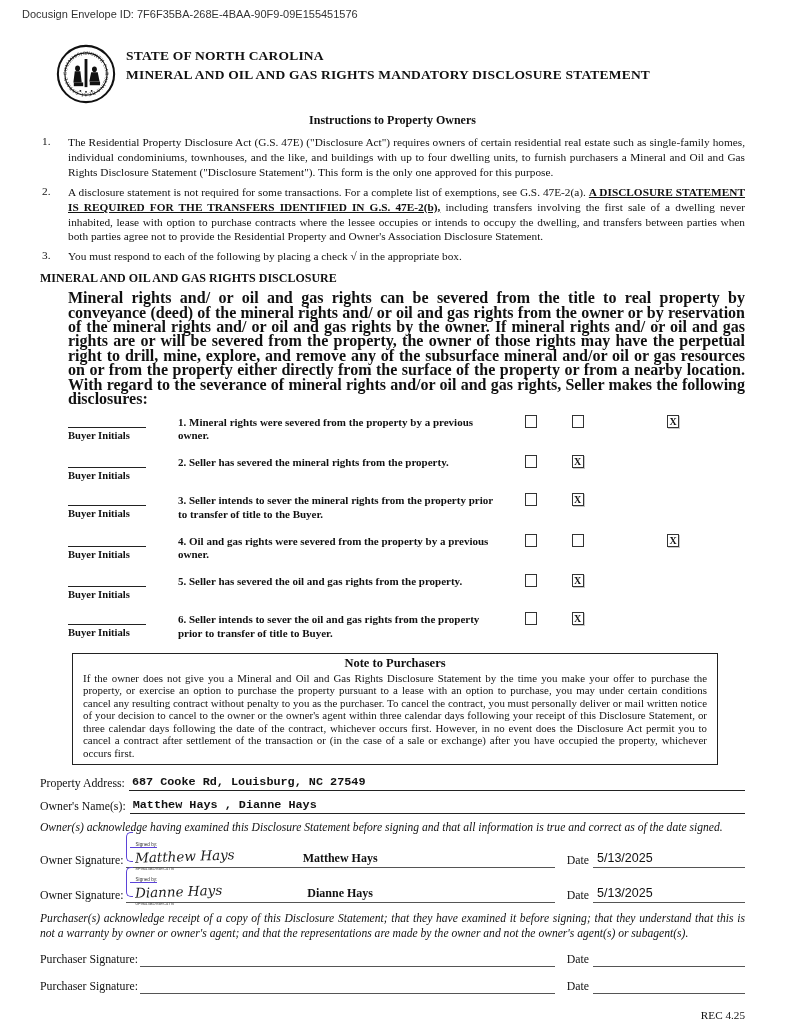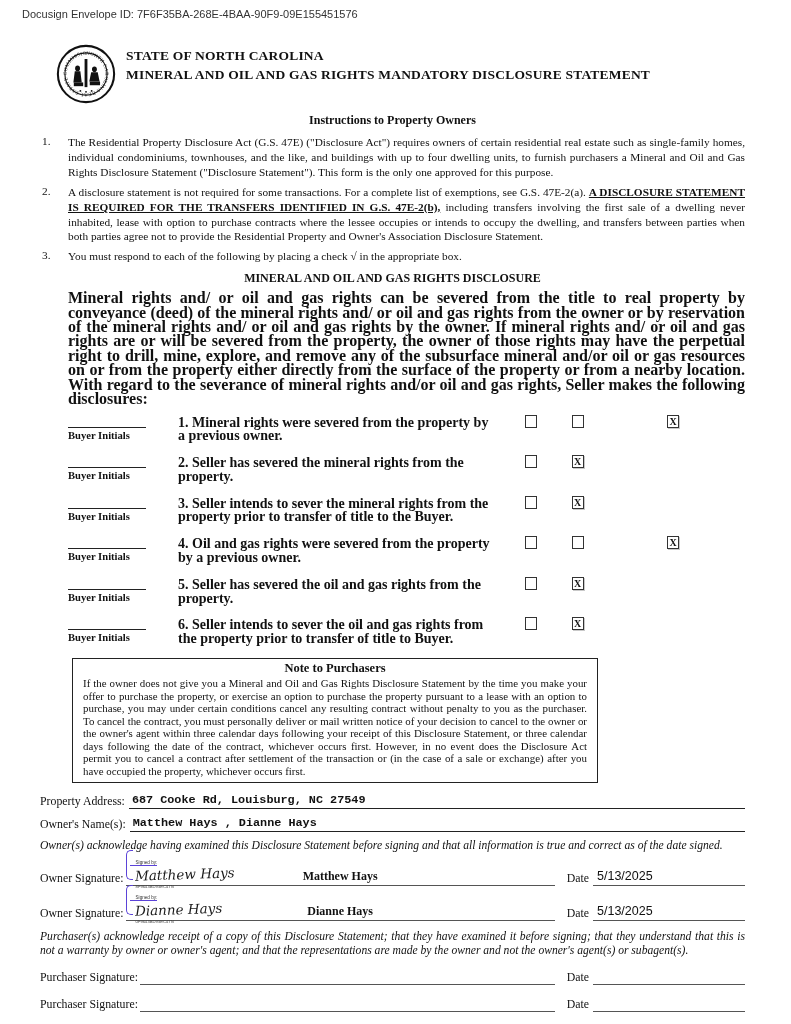--- a/index.html
+++ b/index.html
@@ -16,40 +16,40 @@
   .title1 { font-weight:bold; font-size:13.5px; letter-spacing:.2px; }
   .title2 { font-weight:bold; font-size:13.5px; letter-spacing:.2px; margin-top:3px; }
 
   .instr-head { text-align:center; font-weight:bold; font-size:12px; margin:7px 0 7px 0; }
 
   .num-item { display:flex; margin-bottom:5px; }
   .num-item .num { width:28px; flex:none; font-size:11.3px; padding-left:2px; }
   .num-item .txt { flex:1; font-size:11.3px; line-height:14.9px; text-align:justify; }
   .emph { font-weight:bold; text-decoration:underline; }
 
-  .disc-head { text-align:center; font-weight:bold; font-size:12px; margin:7px 0 5px 0; }
+  .disc-head { text-align:left; font-weight:bold; font-size:12px; margin:7px 0 5px 0; }
   .disc-intro { margin-left:28px; font-weight:bold; font-size:16px; line-height:14.4px; text-align:justify; }
 
   .grid { margin-left:28px; margin-top:8px; }
   .cols-right { width:237px; flex:none; display:flex; }
   .col-yes { width:46px; text-align:center; }
   .col-no { width:47px; text-align:center; }
   .col-norep { width:144px; text-align:center; }
   .grid-header { display:flex; font-weight:bold; font-size:11.2px; margin-bottom:2px; }
   .grid-header .spacer { flex:1; }
   .d-row { display:flex; align-items:flex-start; margin-bottom:12px; min-height:24px; }
   .bi { width:110px; flex:none; padding-top:2px; }
   .bi-line { width:78px; height:11px; border-bottom:1.4px solid #222; }
   .bi-label { font-weight:bold; font-size:10.6px; padding-top:2px; }
-  .d-text { flex:1; font-weight:bold; font-size:14px; line-height:13.8px; padding-right:14px; padding-top:1px; }
+  .d-text { flex:1; font-weight:bold; font-size:11px; line-height:13.8px; padding-right:14px; padding-top:1px; }
   .cbx { display:inline-block; width:12px; height:13px; border:1.2px solid #333; font-weight:bold;
          font-size:10px; line-height:11px; text-align:center; vertical-align:top; background:#fff; }
   .cbx.shadow { box-shadow:1px 1px 0 #c9c9c9; }
 
-  .note-box { border:1.3px solid #222; margin:4px 0 10px 32px; width:526px; padding:2px 10px 5px 10px; }
+  .note-box { border:1.3px solid #222; margin:4px 0 10px 32px; width:646px; padding:2px 10px 5px 10px; }
   .note-head { text-align:center; font-weight:bold; font-size:12.5px; margin-bottom:1px; }
   .note-body { font-size:10.9px; line-height:12.5px; text-align:justify; }
 
   .field-row { display:flex; align-items:flex-end; margin-bottom:7px; }
   .field-label { font-size:11.8px; flex:none; padding-right:4px; }
   .field-line { flex:1; border-bottom:1.2px solid #222; font-weight:bold; font-size:11.8px; padding:0 0 1px 3px;font-family:Liberation Mono, monospace; }
 
   .ack { font-style:italic; font-size:11.6px; line-height:14.6px; text-align:justify; margin-bottom:6px; }
 
   .sig-row { display:flex; align-items:flex-end; margin-bottom:9px; position:relative; }

